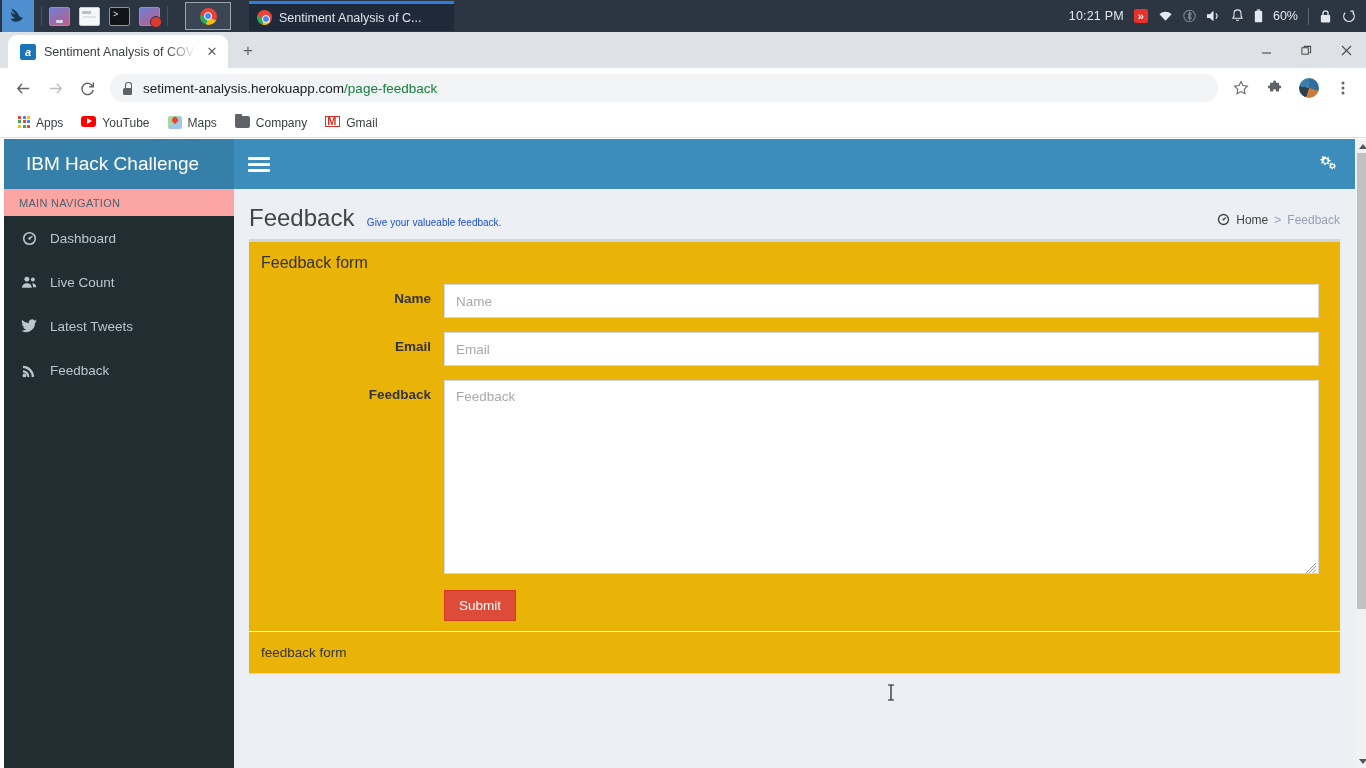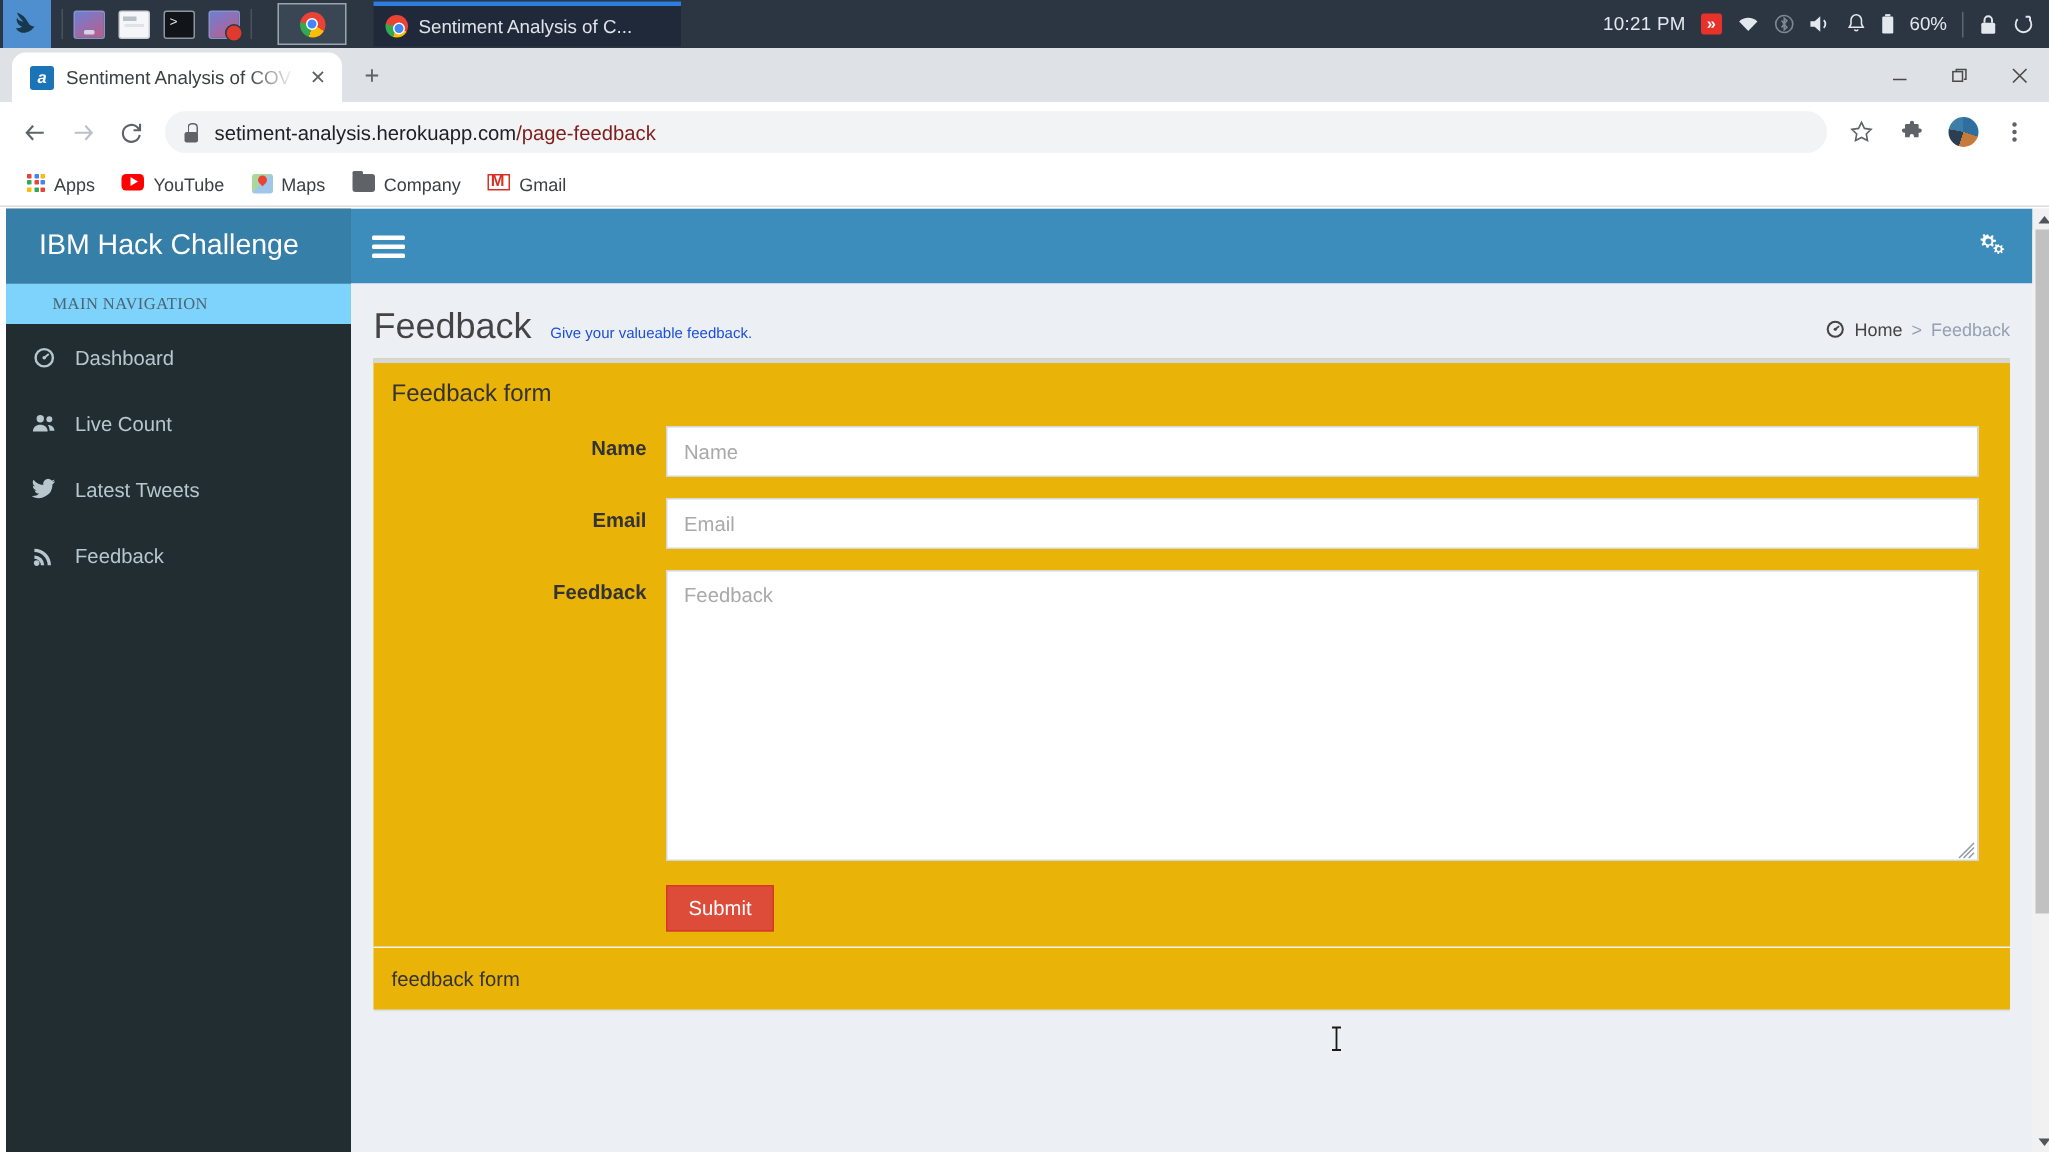--- a/index.html
+++ b/index.html
@@ -94,21 +94,21 @@
     color:#5f6368; font-size:16px; border-radius:50%; }
   .tb-nav-btn.disabled { color:#bdc1c6; }
   .omnibox {
     flex:1; height:28px; background:#f1f3f4; border-radius:14px; margin:0 6px 0 6px;
     display:flex; align-items:center; padding:0 12px; gap:10px;
   }
   .omnibox .lock { width:11px; height:13px; position:relative; flex:0 0 auto;}
   .omnibox .lock:before{content:"";position:absolute;left:1px;bottom:0;width:9px;height:7px;background:#5f6368;border-radius:1.5px;}
   .omnibox .lock:after{content:"";position:absolute;left:3px;top:0;width:5px;height:6px;border:1.6px solid #5f6368;border-bottom:none;border-radius:3px 3px 0 0;}
   .url { font-size:13.5px; color:#202124; white-space:nowrap; }
-  .url .path { color:#7f1d1d; }
+  .url .path { color:#15803d; }
   .tb-right-icons { display:flex; align-items:center; gap:4px; }
   .avatar { width:20px; height:20px; border-radius:50%;
     background: conic-gradient(#2f6e9e 0 30%, #c77b3a 30% 55%, #2c3e50 55% 78%, #3b7fa8 78% 100%); }
 
   .bookmarks-bar { height:30px; background:#fff; display:flex; align-items:center; padding:0 10px; gap:2px;
     border-bottom:1px solid #dadce0; }
   .bm { display:flex; align-items:flex-start; gap:6px; padding:3px 8px; font-size:12px; color:#3c4043; border-radius:4px;}
   .bm-apps { display:grid; grid-template-columns: repeat(3,3px); grid-template-rows: repeat(3,3px); gap:1.5px; }
   .bm-apps i { width:3px; height:3px; border-radius:.5px; display:block; }
   .yt { width:15px; height:11px; background:#ff0000; border-radius:3px; position:relative;}
@@ -125,22 +125,22 @@
 
   .main-navbar { position:absolute; top:0; left:230px; right:15px; height:50px; background:#3c8dbc; }
   .hamburger { position:absolute; left:14px; top:14px; width:22px; height:22px;
     display:flex; flex-direction:column; justify-content:center; gap:3px; }
   .hamburger i { display:block; height:3px; background:#fff; border-radius:1px; }
   .navbar-right { position:absolute; right:18px; top:13px; color:#fff; }
 
   .sidebar { position:absolute; top:0; left:0; width:230px; height:629px; background:#222d32; }
   .logo-area { height:50px; background:#367fa9; display:flex; align-items:center;
     padding-left:22px; color:#fff; font-size:19px; }
-  .nav-header { height:27px; background:#7dd3fc; color:#4b646f; font-size:11px;
-    display:flex; align-items:center; padding-left:31px; letter-spacing:.3px;font-family:Liberation Serif, serif; }
+  .nav-header { height:27px; background:#fca5a5; color:#4b646f; font-size:11px;
+    display:flex; align-items:center; padding-left:15px; letter-spacing:.3px; }
   .nav-item { height:44px; display:flex; align-items:center; gap:11px;
     padding-left:15px; color:#b8c7ce; font-size:13.5px; }
   .nav-item .ic { width:20px; display:flex; justify-content:center; color:#b8c7ce; }
 
   .content-wrapper { position:absolute; top:50px; left:230px; right:15px; bottom:0; background:#ecf0f5; }
   .content-header { padding: 15px 15px 0 15px; position:relative; height:50px; }
   .content-header h1 { font-size:24px; font-weight:normal; color:#444; display:inline-block; }
   .content-header small { font-size:10px; color:#1d4ed8; margin-left:8px; }
   .breadcrumb { position:absolute; right:15px; top:24px; font-size:12px; color:#444;
     display:flex; align-items:center; gap:6px; }

